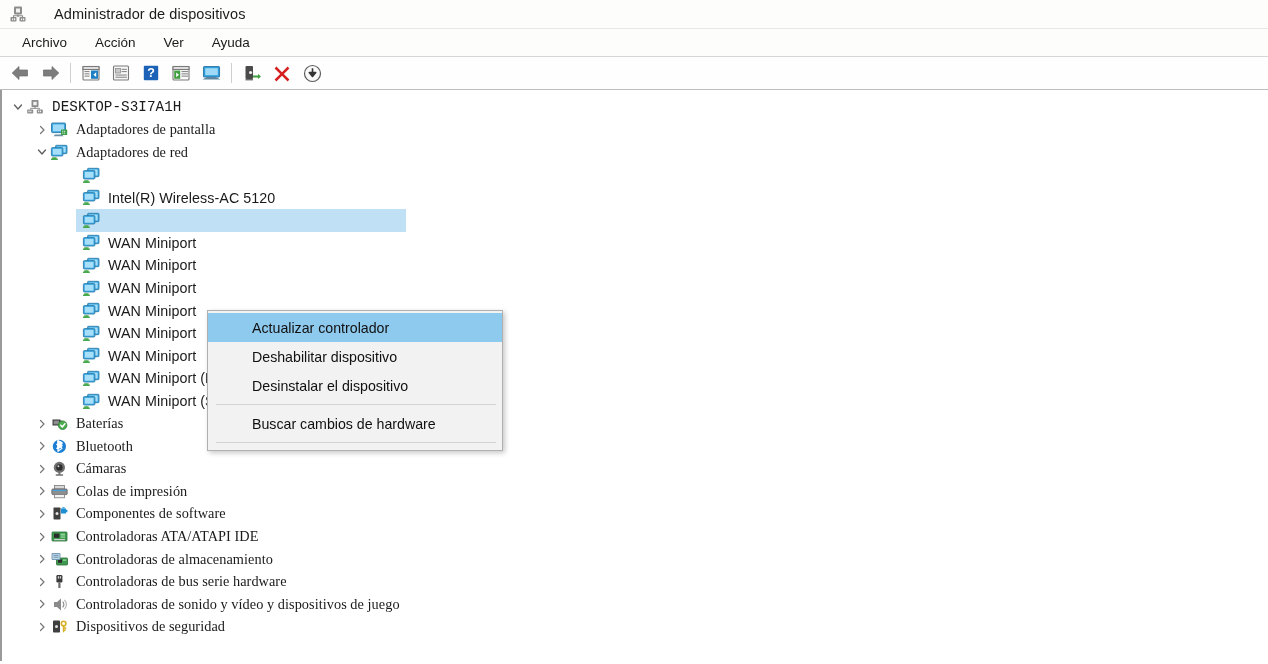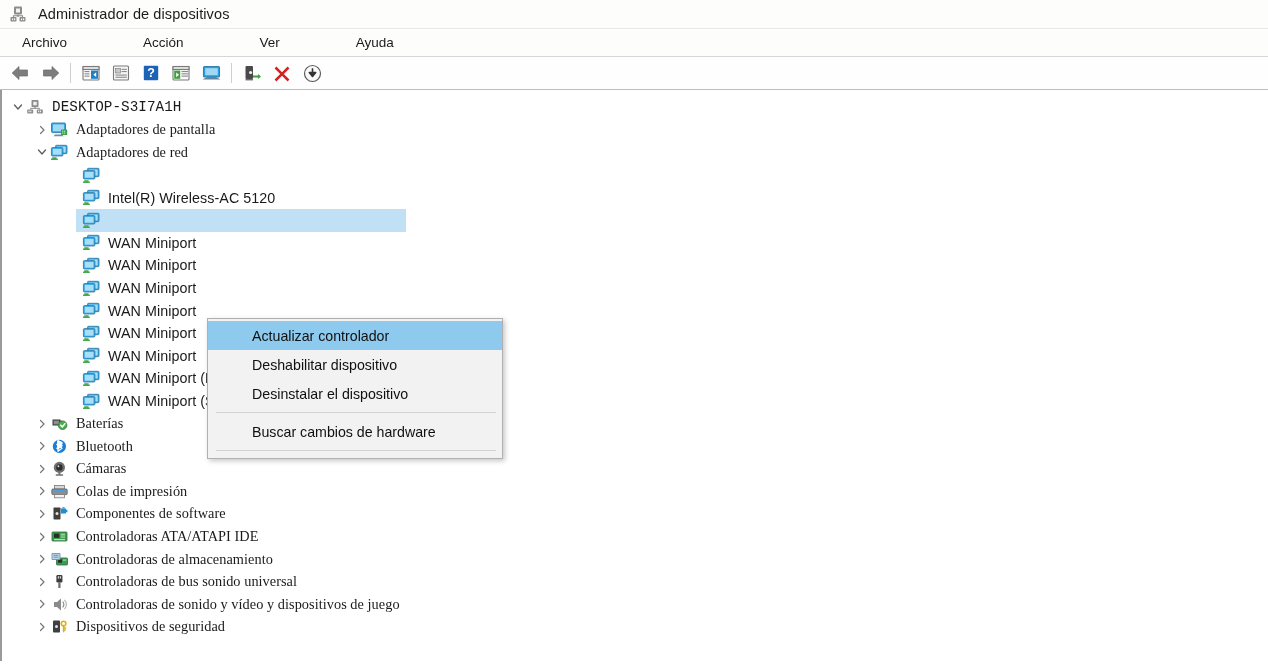--- a/index.html
+++ b/index.html
@@ -17,35 +17,34 @@
     position: relative;
     height: 29px;
     background: #fdfdfb;
     display: flex;
     align-items: center;
     padding-left: 9px;
     border-bottom: 1px solid #e8e8e8;
   }
   #titlebar .app-icon { width: 18px; height: 18px; position: relative; flex: 0 0 auto; }
   #titlebar .title-text {
-    margin-left: 11px;
+    margin-left: 27px;
     font-size: 14.5px;
     color: #1b1b1b;
     letter-spacing: .1px;
   }
 
   
   #menubar {
     height: 28px;
     background: #fdfdfb;
     display: flex;
     align-items: center;
     padding-left: 12px;
     border-bottom: 1px solid #d6d6d6;
-    gap: 48px;
   }
   #menubar .menu-item {
     font-size: 13.5px;
     color: #1b1b1b;
     padding: 3px 10px 4px 10px;
     margin-right: 8px;
     cursor: default;
     white-space: nowrap;
   }
 
@@ -111,21 +110,21 @@
   .row.selected .ticon, .row.selected .label { position: relative; z-index: 1; }
 
   
   .lvl0 { padding-left: 8px; font-family: Liberation Mono, monospace; }
   .lvl1 { padding-left: 32px; font-family: Liberation Serif, serif; }
   .lvl2 { padding-left: 80px; }
 
   
   #ctxmenu {
     position: absolute;
-    left: 205px; top: 228px;
+    left: 205px; top: 220px;
     width: 296px;
     background: #f2f2f2;
     border: 1px solid #b0b0b0;
     box-shadow: 2px 2px 5px rgba(0,0,0,.22);
     padding: 2px 0 3px 0;
     z-index: 50;
   }
   #ctxmenu .mi {
     height: 29px;
     display: flex; align-items: center;
@@ -601,21 +600,21 @@
         </svg>
     </span>
     <span class="ticon">
       <svg width="19" height="17" viewBox="0 0 19 17">
         <rect x="6.4" y="2" width="6" height="7.5" rx="1.2" fill="#3b3b3b"></rect>
         <rect x="7.8" y="3.2" width="1.3" height="2.4" fill="#d0d0d0"></rect>
         <rect x="9.8" y="3.2" width="1.3" height="2.4" fill="#d0d0d0"></rect>
         <rect x="8.3" y="9.5" width="2.2" height="5.5" fill="#6b6b6b"></rect>
       </svg>
     </span>
-    <span class="label">Controladoras de bus sonido universal</span>
+    <span class="label">Controladoras de bus serie hardware</span>
   </div>
 
   <div class="row lvl1">
     <span class="chev">
       <svg width="10" height="10" viewBox="0 0 10 10">
           <path d="M3.5 1.5 L7 5 L3.5 8.5" stroke="#767676" stroke-width="1.2" fill="none" stroke-linecap="round" stroke-linejoin="round"></path>
         </svg>
     </span>
     <span class="ticon">
       <svg width="19" height="17" viewBox="0 0 19 17">

